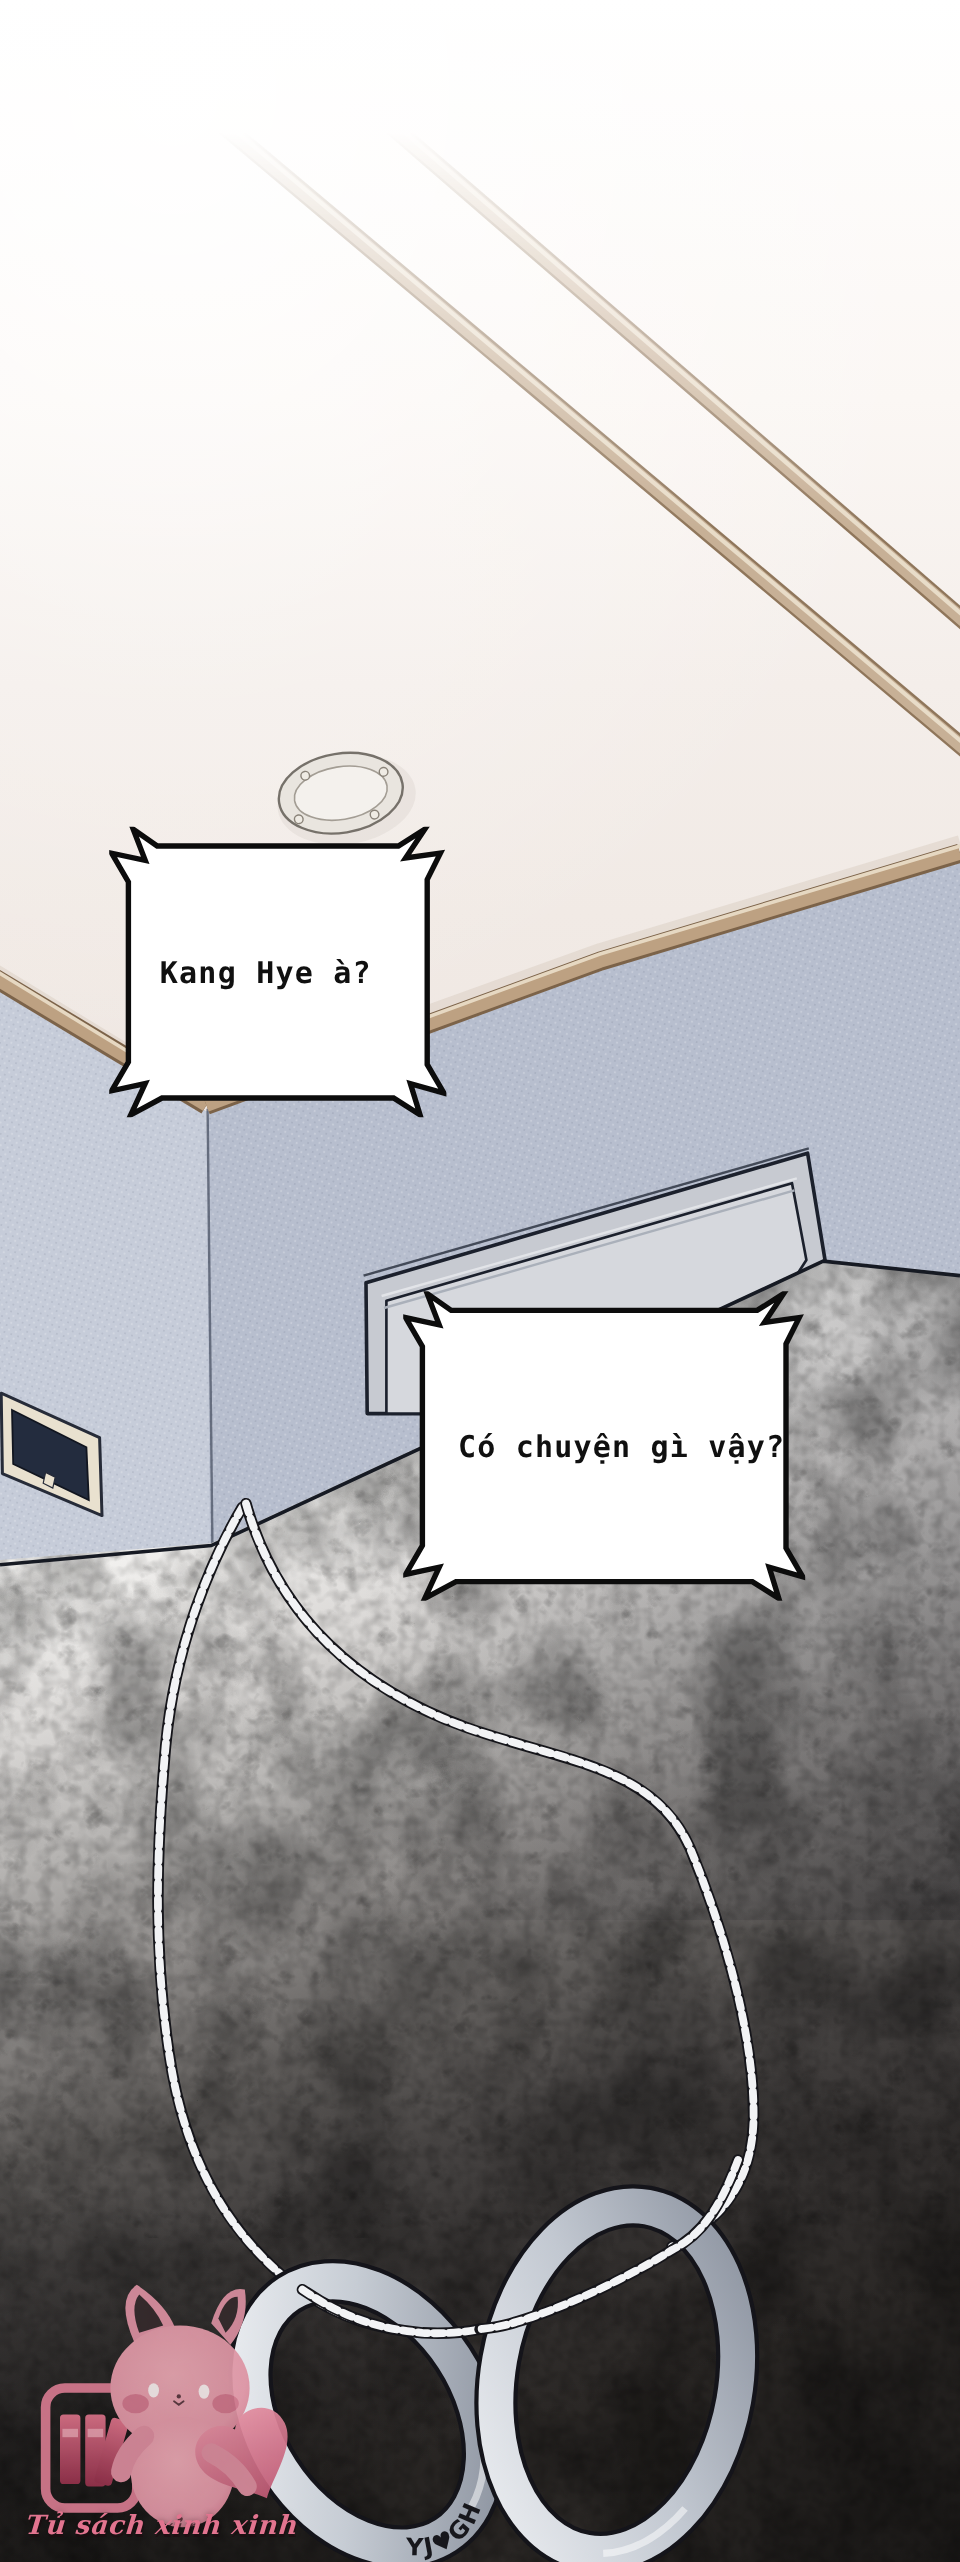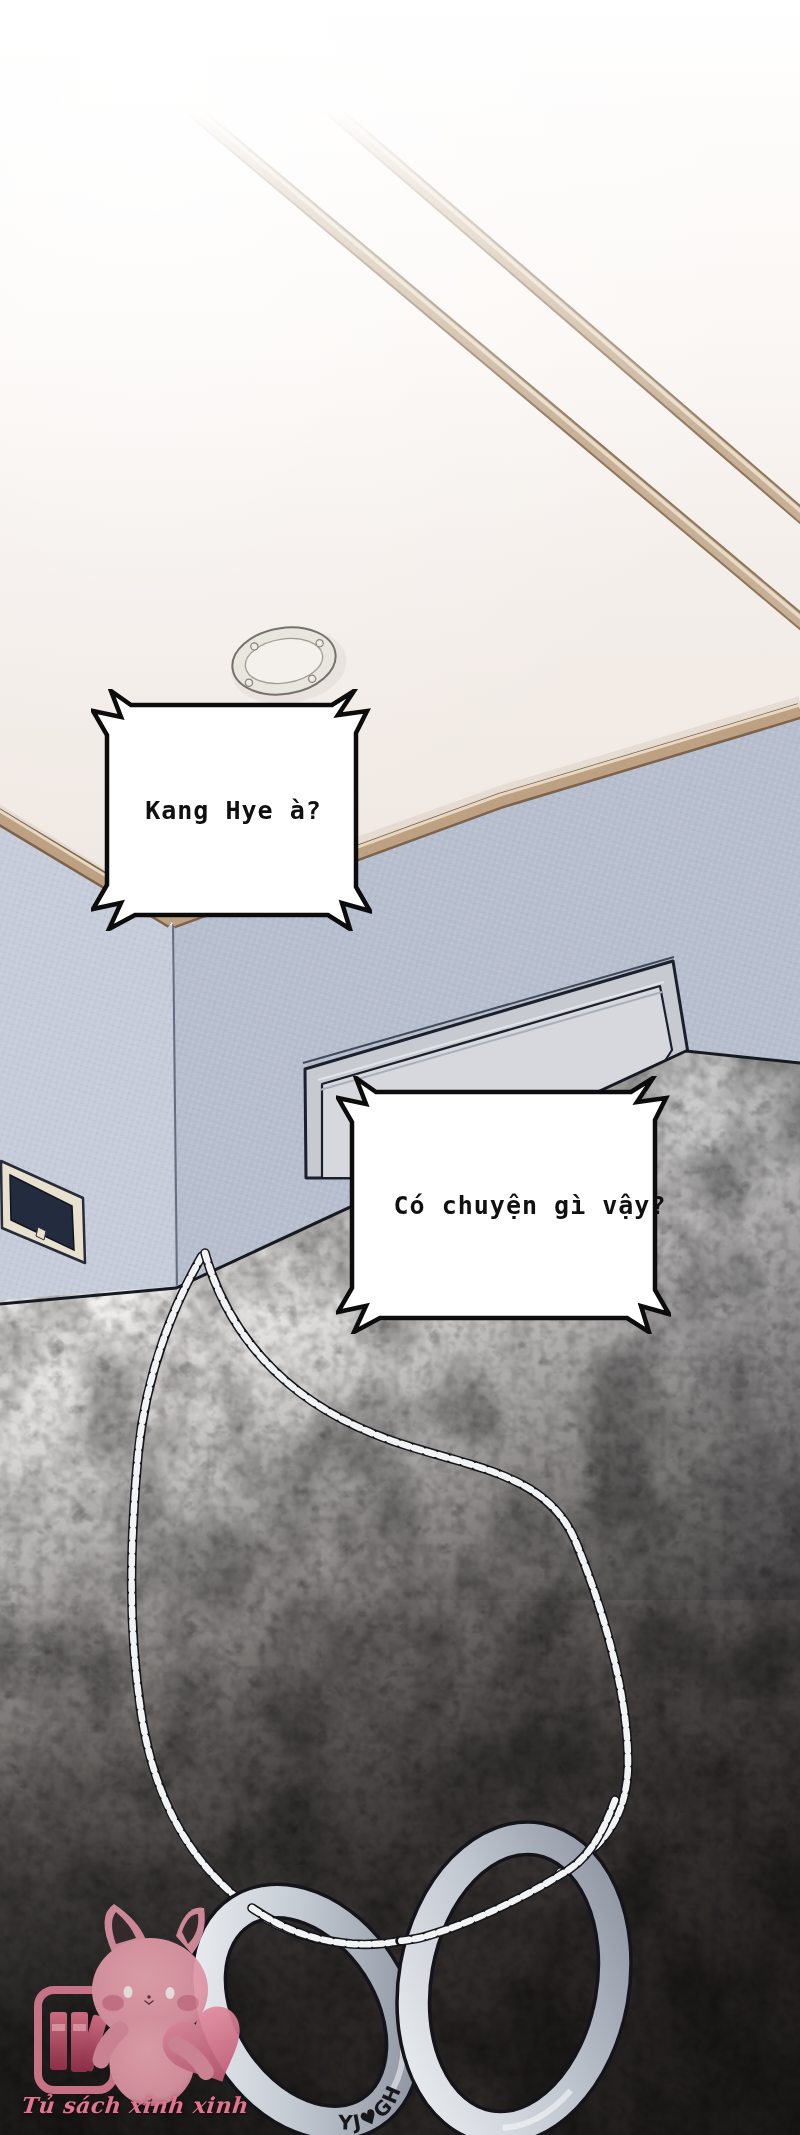--- a/index.html
+++ b/index.html
@@ -1,21 +1,21 @@
 <!DOCTYPE html>
 <html><head>
 <meta charset="utf-8">
 <style>
   html,body{margin:0;padding:0;background:#ffffff;}
   #panel{position:relative;width:800px;height:2135px;overflow:hidden;background:#ffffff;
          font-family:"DejaVu Sans",sans-serif;}
   #scene{position:absolute;left:0;top:0;width:800px;height:2135px;display:block;}
   .bubble{position:absolute;}
   .bubble svg{position:absolute;left:0;top:0;}
-  .bubble .btxt{position:absolute;left:16px;top:14px;display:flex;align-items:center;justify-content:center;
+  .bubble .btxt{position:absolute;left:4px;top:14px;display:flex;align-items:center;justify-content:center;
     text-align:right;font-family:"DejaVu Sans Mono",monospace;font-weight:700;color:#101010;
     font-size:25px;letter-spacing:1px;}
   #bubble1{left:91px;top:689px;width:281px;height:242px;}
   #bubble1 .btxt{width:253px;height:214px;}
   #bubble2{left:336px;top:1076px;width:335px;height:258px;}
   #bubble2 .btxt{width:356px;height:230px;}
   #watermark-text{position:absolute;left:22px;top:2092px;width:230px;white-space:nowrap;
     font-family:"DejaVu Serif",serif;font-style:italic;font-weight:700;font-size:22px;
     color:#e2748f;letter-spacing:.5px;transform:skewX(-6deg);
     text-shadow:1px 2px 0 rgba(30,10,16,.65), 0 0 5px rgba(0,0,0,.35);}

